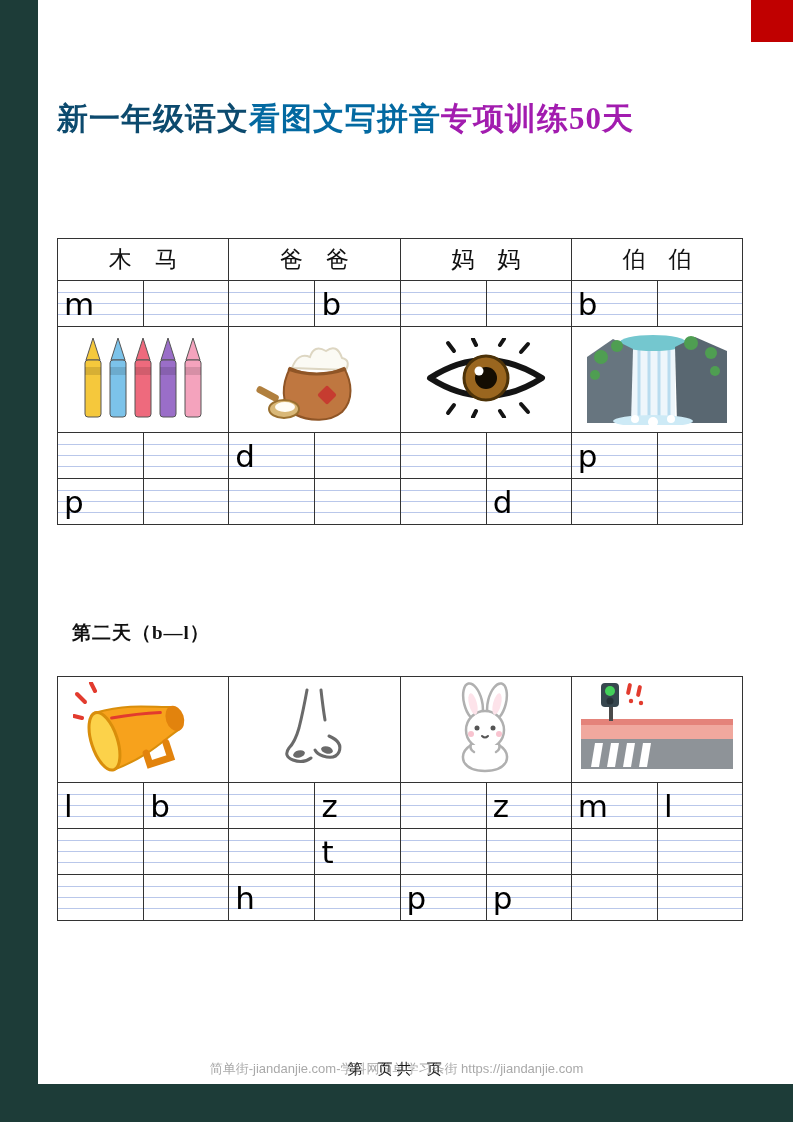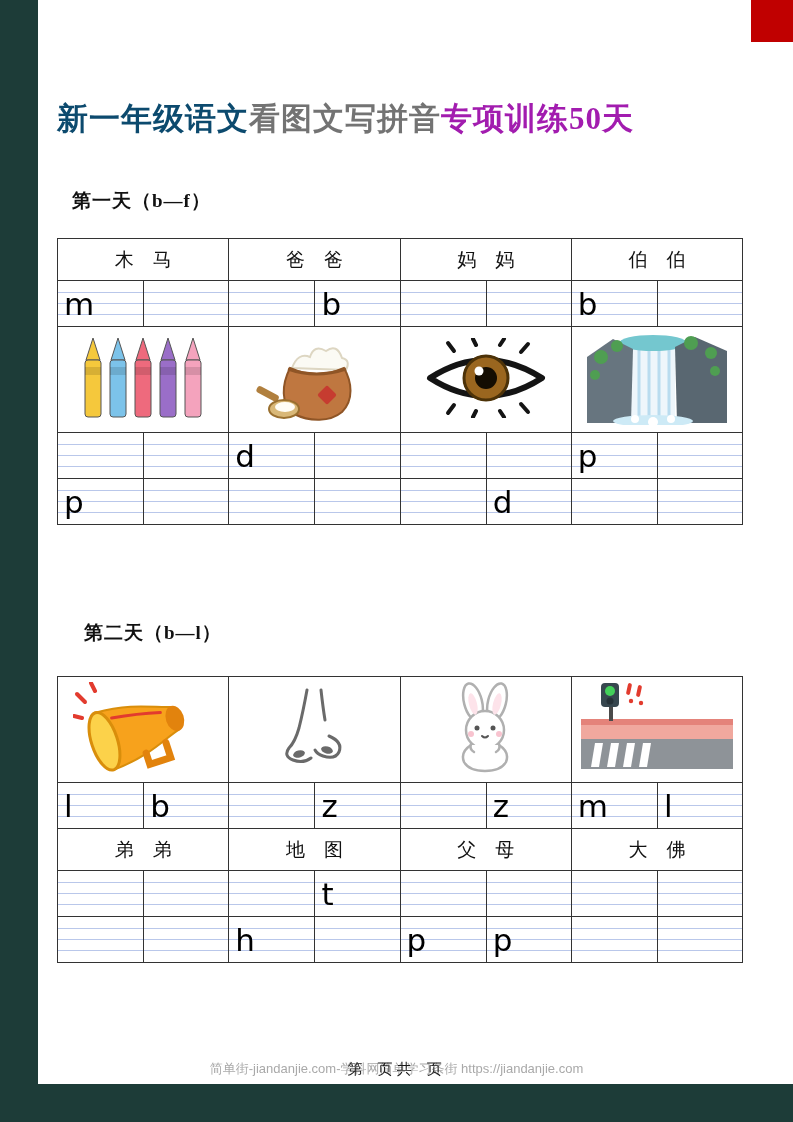--- a/index.html
+++ b/index.html
@@ -12,41 +12,41 @@
   .bar-left   { position:absolute; left:0; top:0; width:38px; height:1122px; background:#1d3c38; }
   .bar-bottom { position:absolute; left:0; bottom:0; width:793px; height:38px; background:#1d3c38; }
   .corner-red { position:absolute; right:0; top:0; width:42px; height:42px; background:#c00000; }
 
   .title {
     position:absolute; left:57px; top:98px; width:700px;
     font-family:"Liberation Serif", serif; font-weight:bold;
     font-size:31px; letter-spacing:1px; white-space:nowrap;
   }
   .title .t1 { color:#0c4a6e; }
-  .title .t2 { color:#737373; }
+  .title .t2 { color:#0369a1; }
   .title .t3 { color:#a21caf; }
 
   .sec-heading {
     position:absolute; left:72px; font-size:19px; font-weight:bold; color:#111;
     font-family:"Liberation Serif", serif; letter-spacing:1px;
   }
   #sec1 { top:188px; }
-  #sec2 { top:620px;margin-left:12px; }
+  #sec2 { top:620px; }
 
   table.sheet {
     position:absolute; left:57px; width:686px;
     border-collapse:collapse; table-layout:fixed;
   }
   #table1 { top:238px; }
   #table2 { top:676px; }
   table.sheet td { border:1px solid #333; padding:0; }
 
   td.words {
     height:42px; text-align:center; vertical-align:middle;
-    font-size:19px; color:#111; font-family:"Liberation Serif", serif;
+    font-size:23px; color:#111; font-family:"Liberation Serif", serif;
   }
   td.imgcell { height:106px; text-align:center; vertical-align:middle; background:#fff; }
 
   td.write { height:46px; position:relative; background:#fff; }
   .rule { position:absolute; left:0; right:0; border-top:1px solid #b9c7ea; }
   .rule.r1 { top:11px; } .rule.r2 { top:22px; } .rule.r3 { top:33px; }
   .halves { position:absolute; left:0; top:0; right:0; bottom:0; display:flex; }
   .half {
     width:50%; height:46px; font-size:31px; line-height:46px; padding-left:6px;
     color:#000; font-family:"DejaVu Sans", sans-serif;
@@ -65,21 +65,20 @@
 </head>
 <body>
 
 <div class="page">
   <div class="bar-left"></div>
   <div class="bar-bottom"></div>
   <div class="corner-red"></div>
 
   <h1 class="title"><span class="t1">新一年级语文</span><span class="t2">看图文写拼音</span><span class="t3">专项训练50天</span></h1>
 
-  <div id="sec1" class="sec-heading">第一天（b—f）</div>
 
   <table id="table1" class="sheet">
     <colgroup>
         <col style="width:25%">
         <col style="width:25%">
         <col style="width:25%">
         <col style="width:25%">
       </colgroup>
     <tbody>
         <tr>
@@ -399,26 +398,20 @@
         <div class="rule r1"></div>
             <div class="rule r2"></div>
             <div class="rule r3"></div>
         <div class="halves">
               <span class="half">m</span>
               <span class="half second">l</span>
             </div>
       </td>
     </tr>
     <tr>
-      <td class="words">弟　弟</td>
-      <td class="words">地　图</td>
-      <td class="words">父　母</td>
-      <td class="words">大　佛</td>
-    </tr>
-    <tr>
       <td class="write">
         <div class="rule r1"></div>
             <div class="rule r2"></div>
             <div class="rule r3"></div>
         <div class="halves">
               <span class="half"></span>
               <span class="half second"></span>
             </div>
       </td>
       <td class="write">

